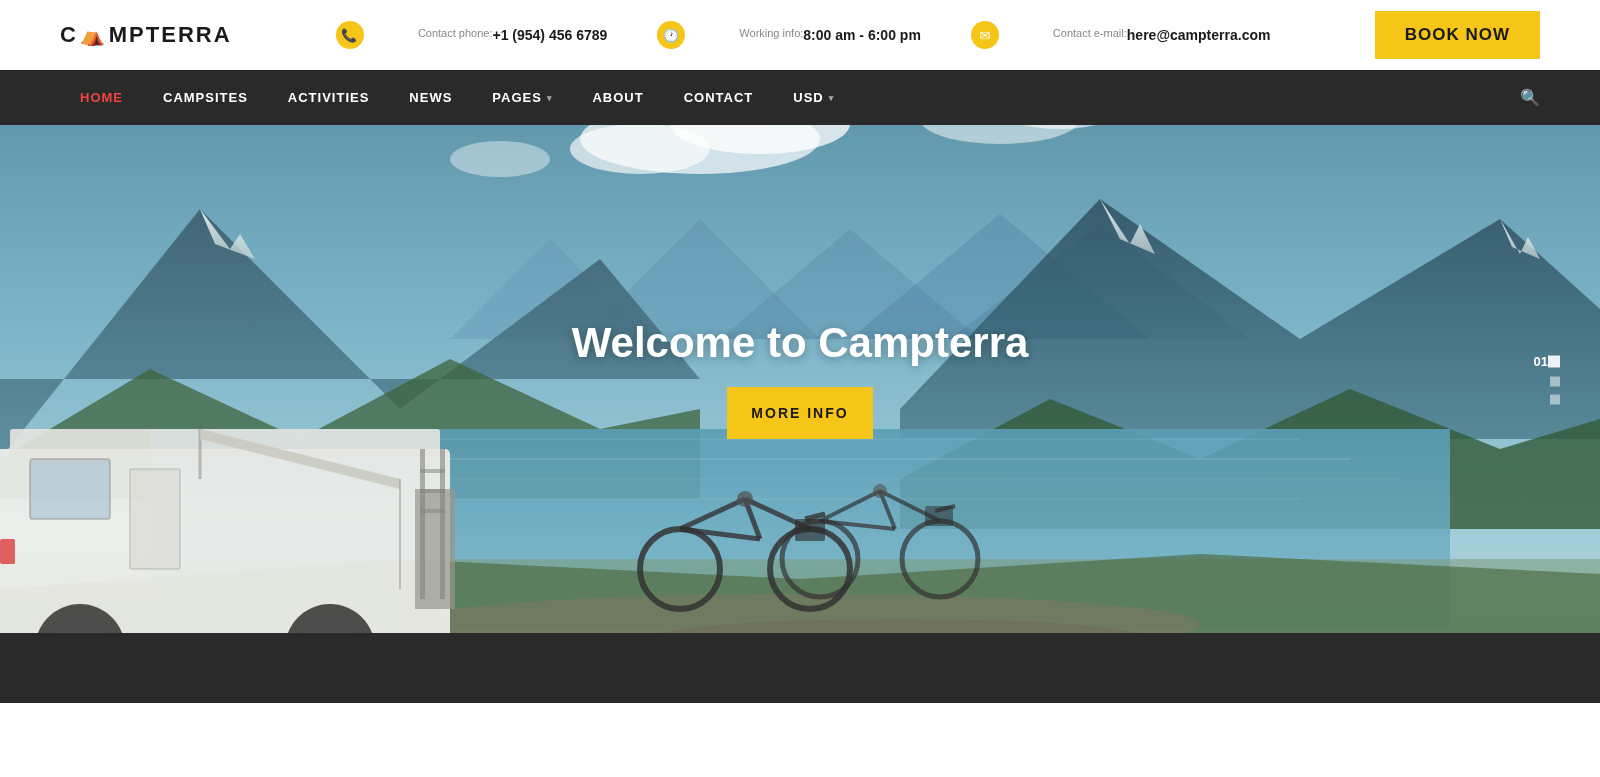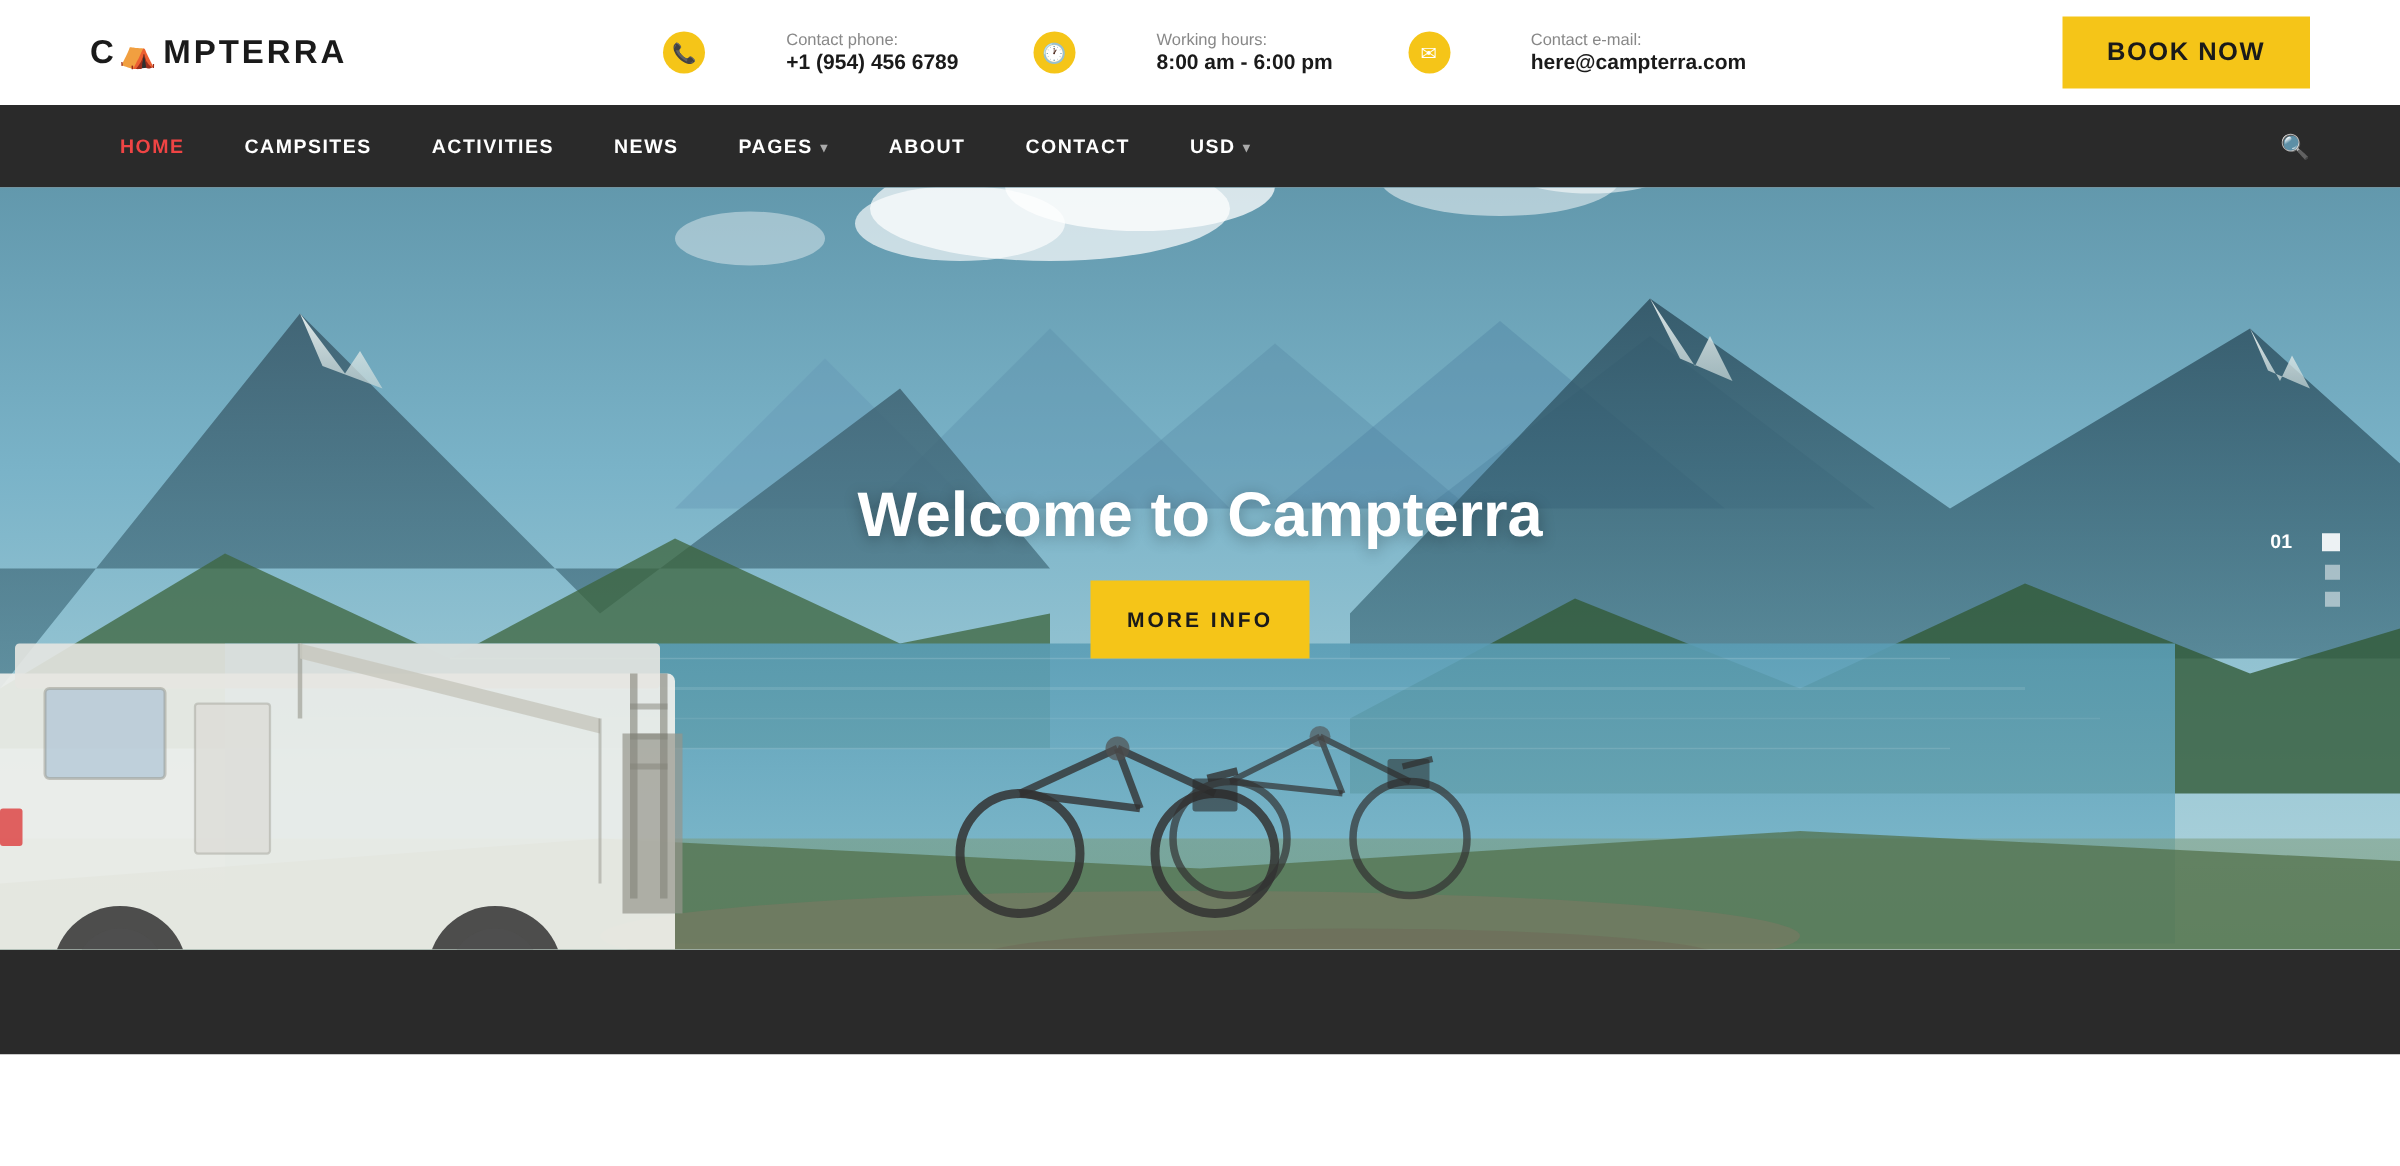--- a/index.html
+++ b/index.html
@@ -47,21 +47,21 @@
       display: flex;
       align-items: center;
       justify-content: center;
       font-size: 13px;
     }
     .contact-icon.phone { background: #f5c518; color: #fff; }
     .contact-icon.clock { background: #f5c518; color: #fff; }
     .contact-icon.email { background: #f5c518; color: #fff; }
     .contact-text {
       display: flex;
-      flex-direction: column;
+      flex-direction: row;
       margin-left: 44px;
     }
     .contact-label {
       font-size: 11px;
       color: #888;
     }
     .contact-value {
       font-size: 14px;
       font-weight: 600;
       color: #1a1a1a;
@@ -166,21 +166,21 @@
       transform: translateY(-50%);
       display: flex;
       flex-direction: column;
       align-items: flex-end;
       gap: 8px;
       z-index: 20;
     }
     .slide-item {
       display: flex;
       align-items: center;
-      gap: 20px;
+      gap: 0;
     }
     .slide-number {
       color: #fff;
       font-size: 13px;
       font-weight: 600;
     }
     .slide-dot {
       width: 12px;
       height: 12px;
       background: rgba(255,255,255,0.9);
@@ -223,21 +223,21 @@
     <div class="contact-item">
       <div class="contact-icon phone">📞</div>
       <div class="contact-text">
         <span class="contact-label">Contact phone:</span>
         <span class="contact-value">+1 (954) 456 6789</span>
       </div>
     </div>
     <div class="contact-item">
       <div class="contact-icon clock">🕐</div>
       <div class="contact-text">
-        <span class="contact-label">Working hours:</span>
+        <span class="contact-label">Working info:</span>
         <span class="contact-value">8:00 am - 6:00 pm</span>
       </div>
     </div>
     <div class="contact-item">
       <div class="contact-icon email">✉</div>
       <div class="contact-text">
         <span class="contact-label">Contact e-mail:</span>
         <span class="contact-value">here@campterra.com</span>
       </div>
     </div>

